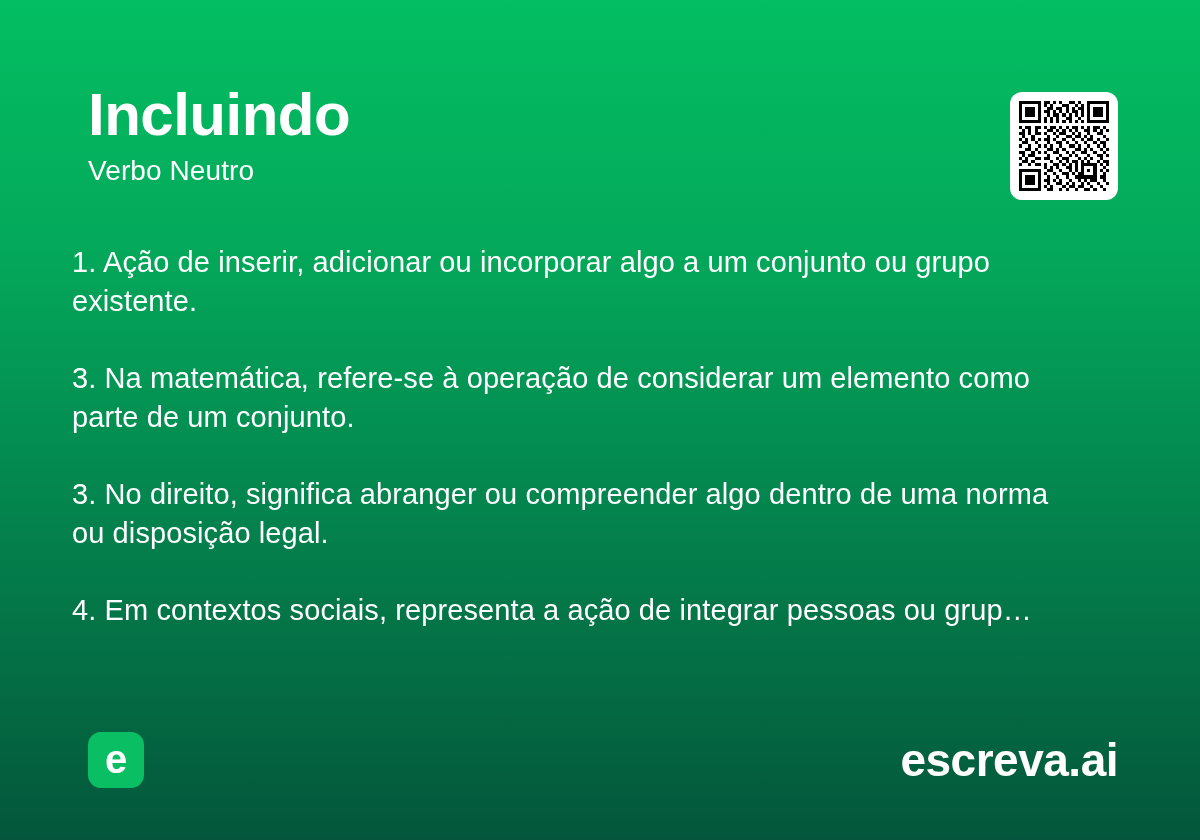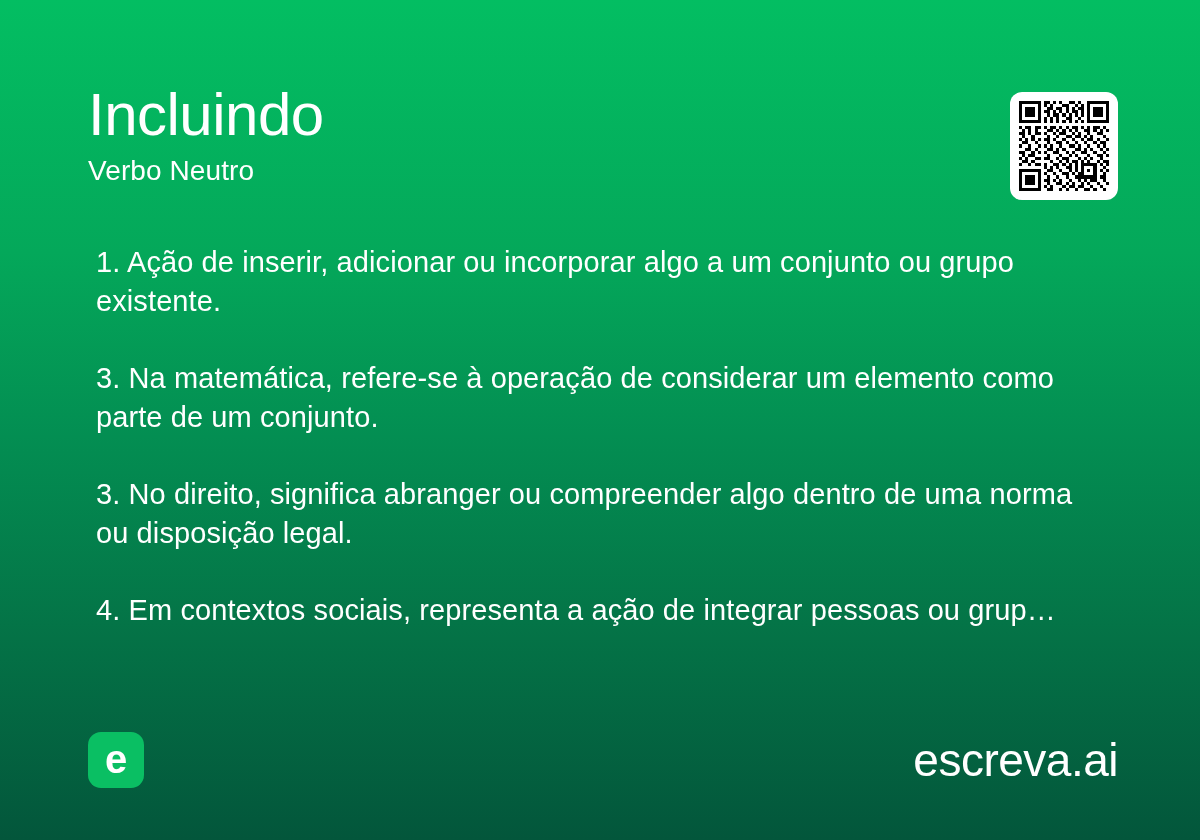--- a/index.html
+++ b/index.html
@@ -26,21 +26,21 @@
   .header {
     position: absolute;
     left: 88px;
     top: 82px;
     width: 880px;
   }
   .word-title {
     margin: 0;
     font-size: 60px;
     line-height: 66px;
-    font-weight: 400;
+    font-weight: 700;
     color: #ffffff;
     letter-spacing: -0.5px;
   }
   .word-class {
     margin: 6px 0 0 0;
     font-size: 28px;
     line-height: 34px;
     font-weight: 400;
     color: #ffffff;
     letter-spacing: 0.1px;
@@ -60,21 +60,21 @@
   }
   .qr-wrap svg {
     display: block;
     width: 100%;
     height: 100%;
   }
 
   
   .definitions {
     position: absolute;
-    left: 96px;
+    left: 72px;
     top: 243px;
     width: 1012px;
   }
   .definition {
     margin: 0 0 38px 0;
     font-size: 29px;
     line-height: 39px;
     font-weight: 400;
     color: #ffffff;
     letter-spacing: 0.1px;
@@ -102,21 +102,21 @@
     justify-content: center;
     color: #ffffff;
     font-size: 40px;
     font-weight: 700;
     line-height: 1;
     padding-bottom: 3px;
     box-sizing: border-box;
   }
   .brand-name {
     font-size: 46px;
-    font-weight: 400;
+    font-weight: 700;
     color: #ffffff;
     letter-spacing: -0.5px;
     line-height: 1;
   }
 </style>
 </head>
 <body>
 
 <div class="card">
 

